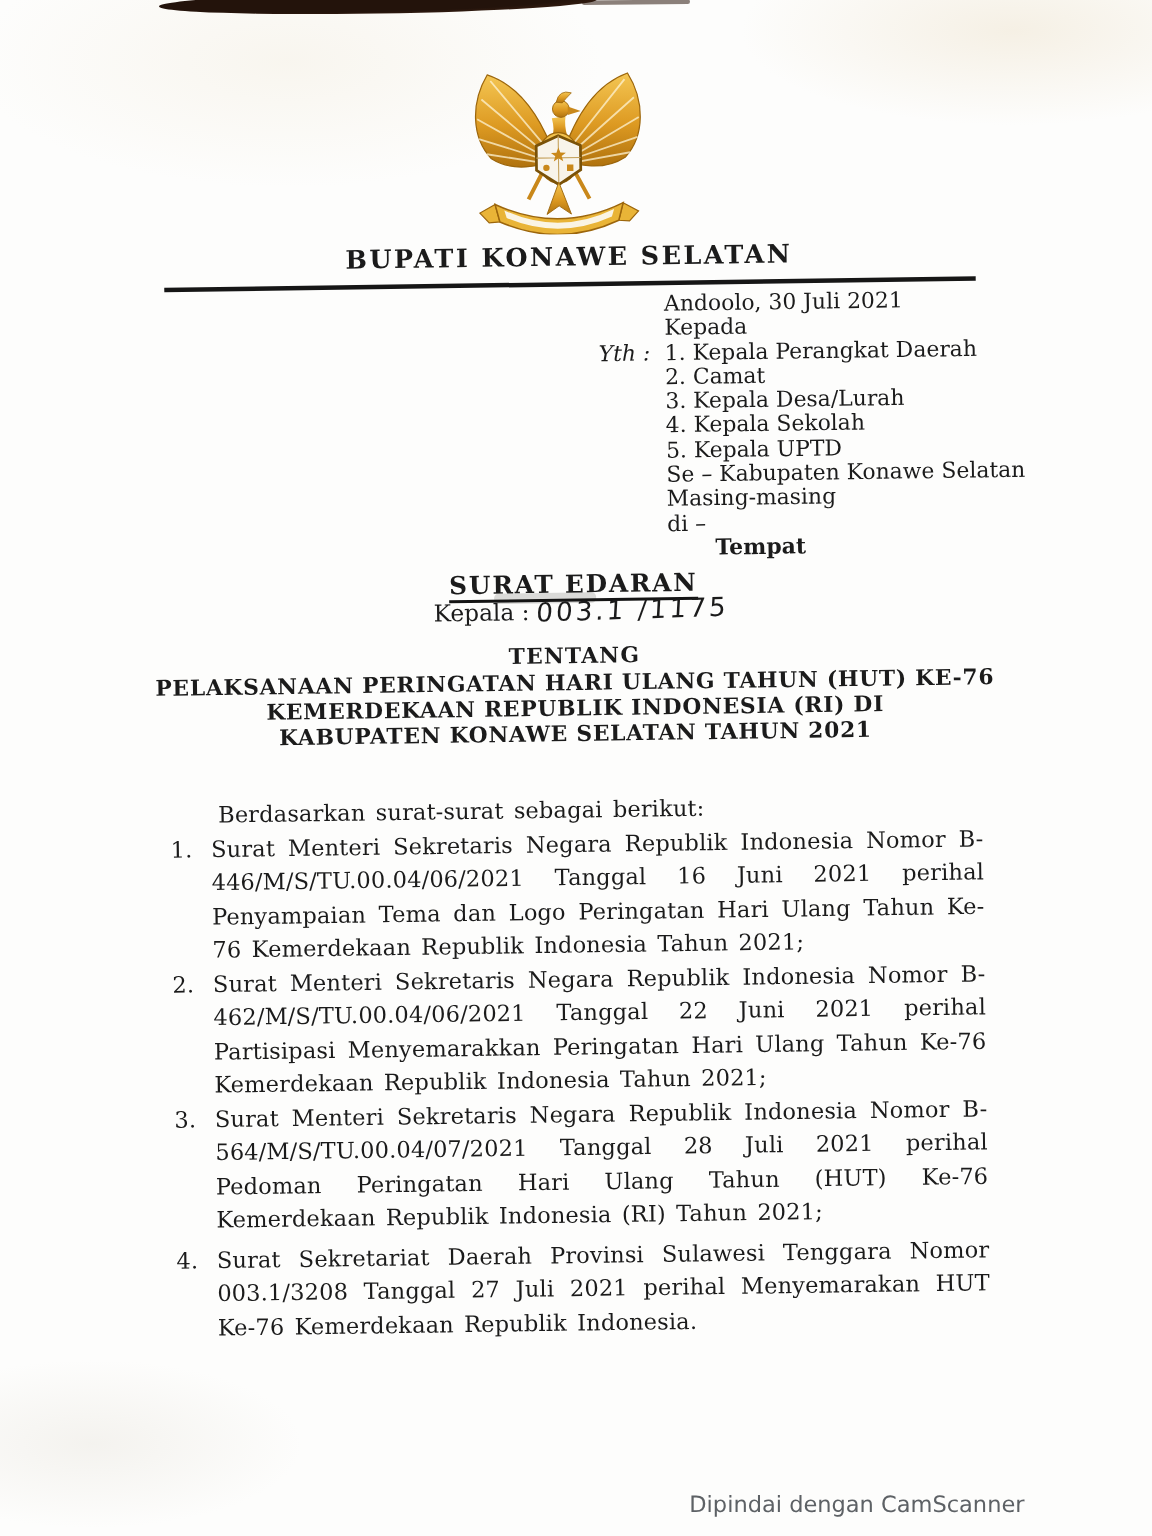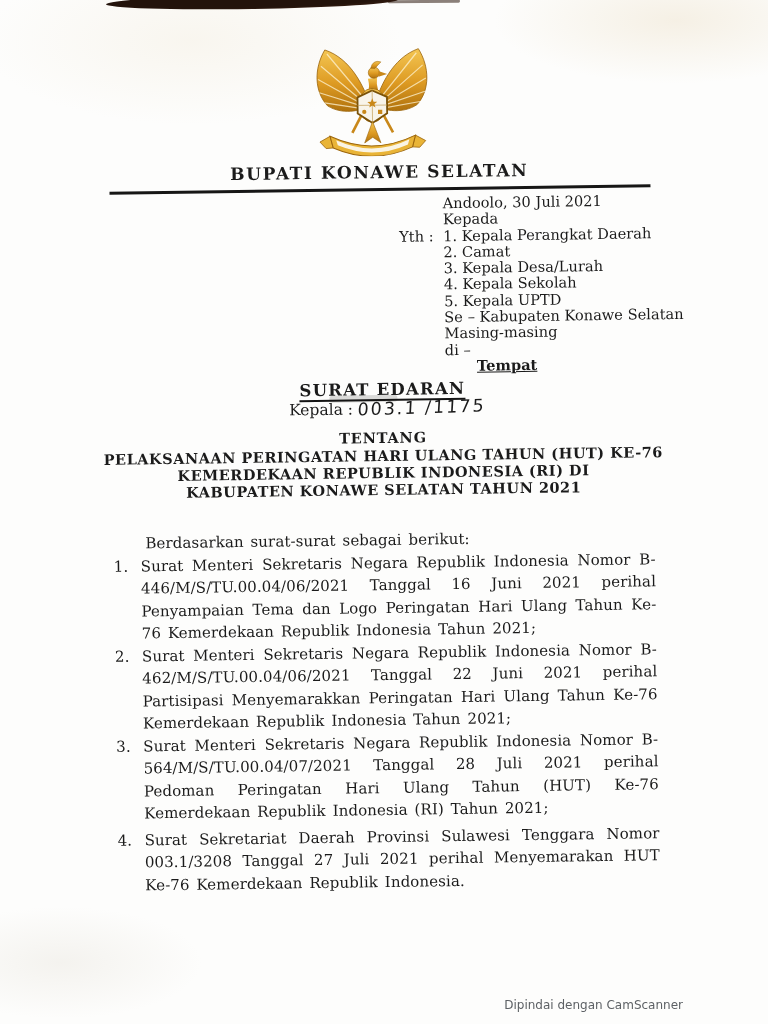--- a/index.html
+++ b/index.html
@@ -25,23 +25,23 @@
   .doc{position:absolute;inset:0;transform:rotate(-0.8deg);transform-origin:50% 50%;}
   .emblem{position:absolute;left:317px;top:42px;width:122px;height:114px;}
   .letterhead{
     position:absolute;top:162px;left:0;width:100%;text-align:center;
     font-weight:bold;font-size:17px;letter-spacing:1.6px;
   }
   .rule{position:absolute;top:188px;left:114px;width:541px;height:3px;background:#161616;}
   .addr{position:absolute;top:196px;left:403px;width:290px;font-size:14.6px;line-height:16.3px;}
   .addr .indent{padding-left:44px;}
   .addr .yth-row{position:relative;}
-  .addr .yth-label{position:absolute;left:0;top:0;}
+  .addr .yth-label{position:absolute;left:0;top:0;font-style:italic;}
   .addr .tempat{padding-left:76px;font-weight:bold;}
-  .addr .tempat span{text-decoration:underline;}
+  .addr .tempat span{}
   .se-smudge{position:absolute;top:395px;left:331px;width:68px;height:7px;background:#dadad8;border-radius:3px;}
   .title-se{position:absolute;top:380px;left:0;width:100%;text-align:center;}
   .title-se span{
     display:inline-block;font-weight:bold;font-size:16.5px;letter-spacing:1.2px;
     border-bottom:2.5px solid #141414;padding-bottom:0px;
   }
   .nomor{position:absolute;top:398px;left:0;width:100%;text-align:center;font-size:15.5px;padding-left:10px;box-sizing:border-box;}
   .nomor .hand{
     display:inline-block;font-family:"DejaVu Sans","Liberation Sans",sans-serif;
     font-size:17.5px;letter-spacing:2px;transform:skewX(-5deg) rotate(-1deg);
@@ -51,21 +51,21 @@
   .subject{position:absolute;top:448px;left:0;width:100%;text-align:center;font-weight:bold;font-size:14.5px;line-height:16.8px;letter-spacing:0.5px;}
   .bodytext{position:absolute;top:529px;left:113px;width:542px;font-size:15px;line-height:22.5px;letter-spacing:0.1px;word-spacing:2px;}
   .intro{text-indent:32px;}
   .item{display:flex;}
   .item .inum{flex:0 0 27px;}
   .item .itxt{flex:1;text-align:justify;}
   .item.last-gap{margin-top:4px;}
   .watermark{
     position:absolute;right:85px;bottom:12px;
     font-family:"DejaVu Sans","Liberation Sans",sans-serif;
-    font-size:12px;color:#5d6165;
+    font-size:15px;color:#5d6165;
   }
 </style>
 </head>
 <body>
 
 <div class="top-smudge"></div>
 <div class="top-smudge-tail"></div>
 
 <div class="doc">
 

